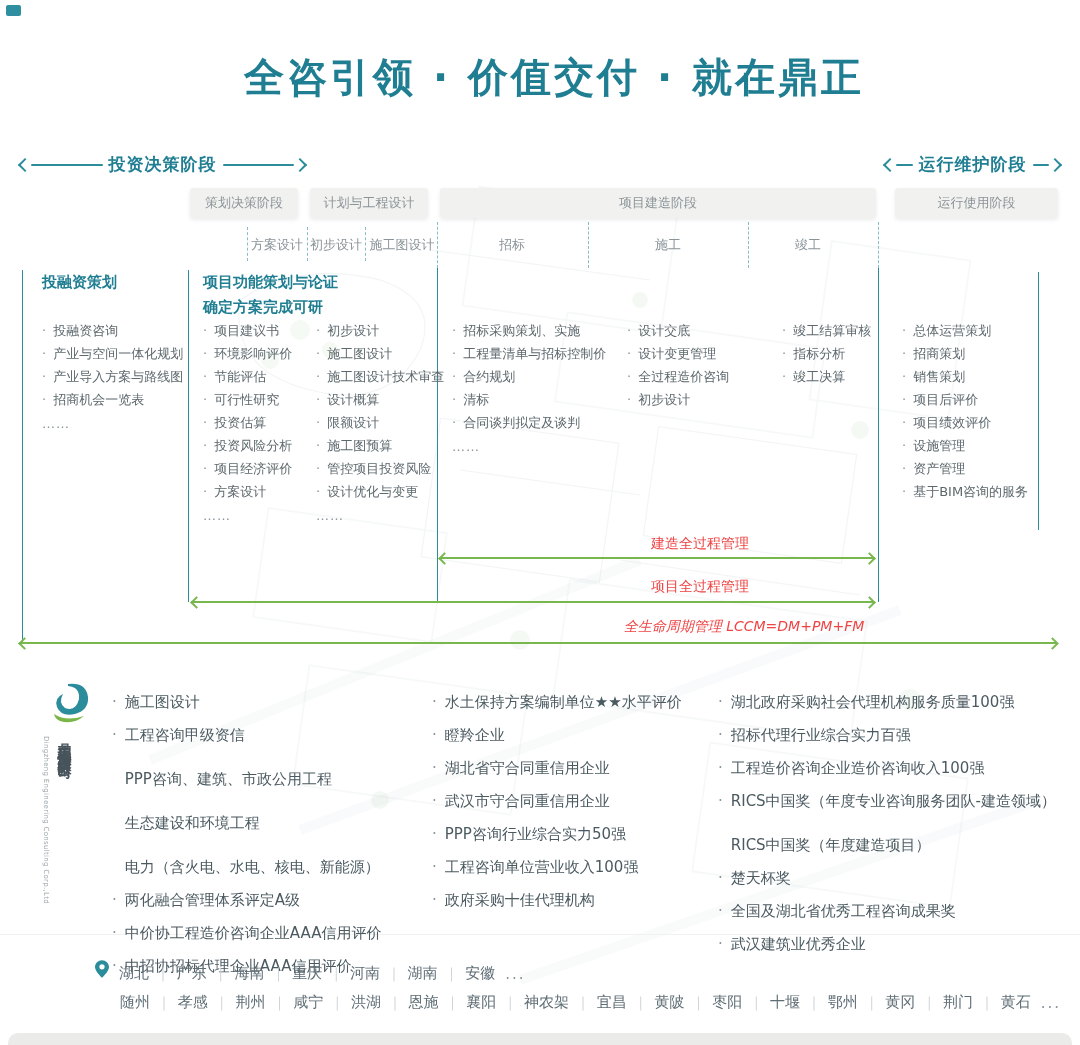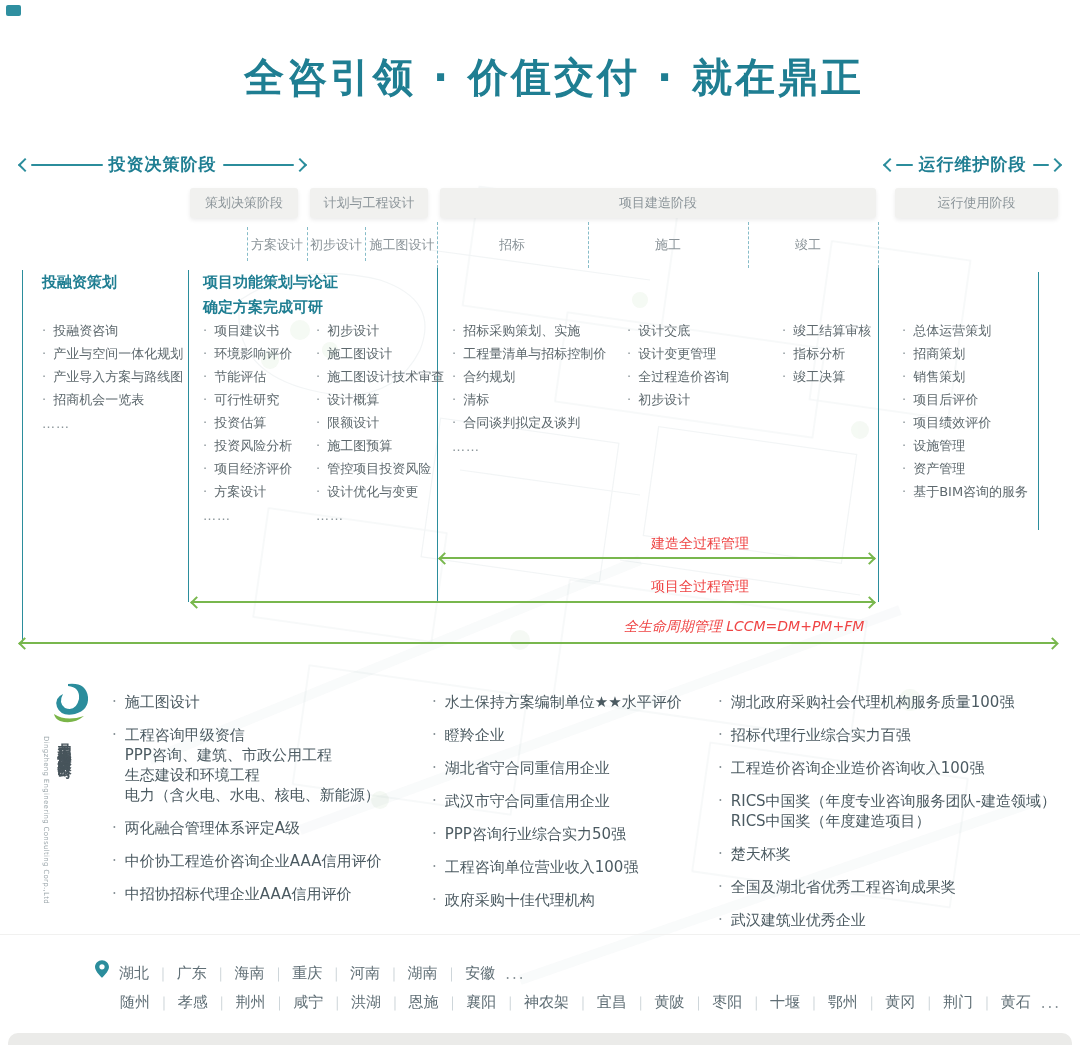--- a/index.html
+++ b/index.html
@@ -42,21 +42,21 @@
        border-left:2px solid currentColor;border-bottom:2px solid currentColor;transform:rotate(225deg);}
 
   .logo{position:absolute;left:46px;top:682px;z-index:2;}
   .company-cn{position:absolute;left:56px;top:732px;writing-mode:vertical-rl;text-orientation:upright;
               font-size:14px;font-weight:700;color:#47545b;letter-spacing:2px;z-index:2;}
   .company-en{position:absolute;left:42px;top:736px;writing-mode:vertical-rl;font-size:7px;color:#9aa5aa;
               letter-spacing:.3px;z-index:2;}
 
   .q-col{position:absolute;top:692px;z-index:2;}
   .q-item{display:flex;gap:8px;margin-bottom:13px;font-size:15px;line-height:20px;color:#4b5a61;white-space:nowrap;}
-  .q-sub{margin-top:0;line-height:20px;}
+  .q-sub{margin-top:24px;line-height:20px;}
 
   .footer-divider{position:absolute;left:0;right:0;top:934px;border-top:1px solid #f1f1f0;z-index:1;}
   .footer-line{position:absolute;left:95px;display:flex;align-items:center;gap:0;font-size:15px;color:#5f6e75;z-index:2;white-space:nowrap;}
   .footer-line .pin{margin-right:10px;display:flex;align-items:center;}
   .footer-line .sep{color:#c7d0d4;margin:0 7px;font-size:14px;}
   .footer-line .more{color:#8a9499;margin-left:10px;letter-spacing:2px;}
   .line-cities{left:120px;}
 
   .bottom-bar{position:absolute;left:8px;right:8px;bottom:0;height:12px;background:#ebebe9;
               border-radius:10px 10px 0 0;z-index:2;}

